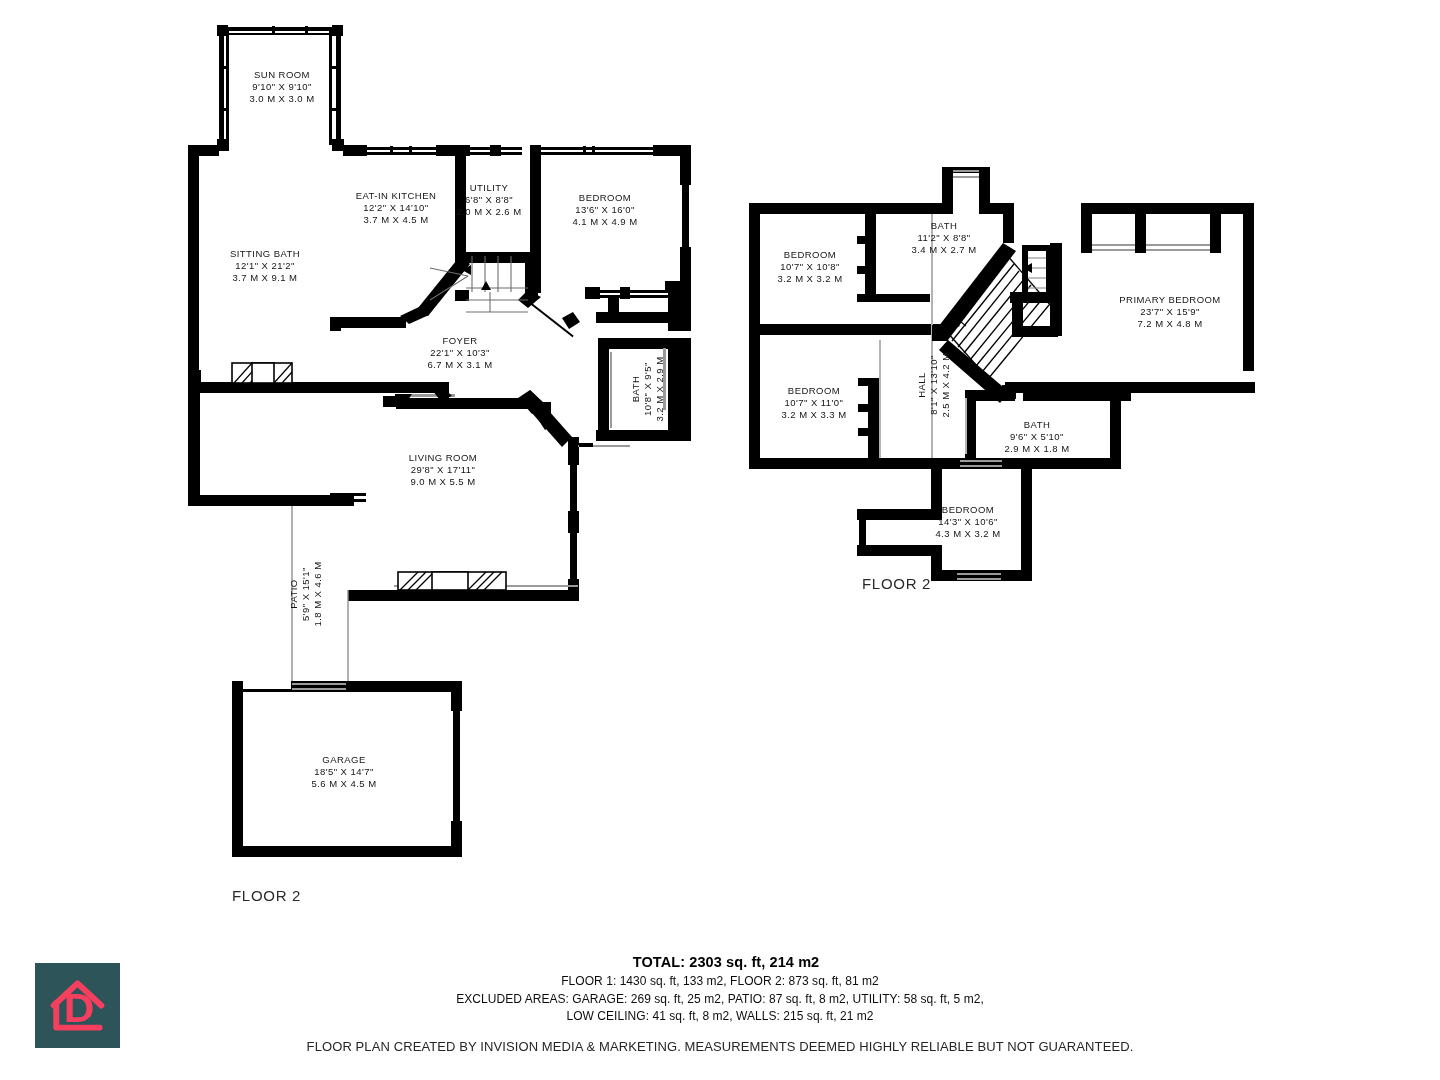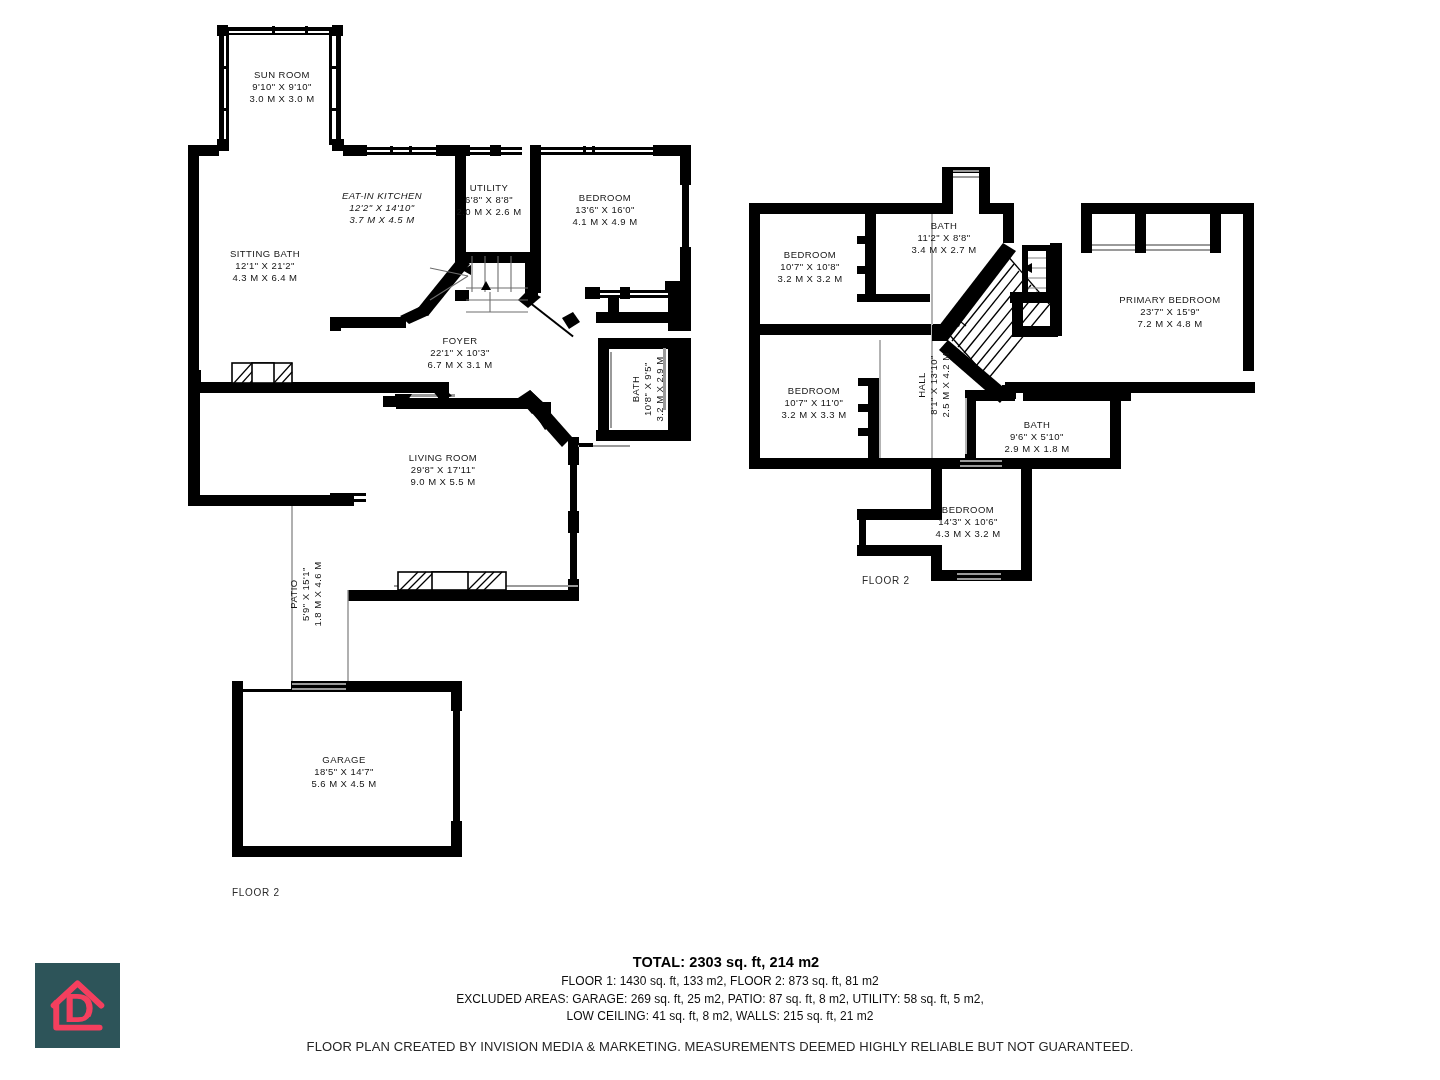--- a/index.html
+++ b/index.html
@@ -17,21 +17,21 @@
   }
   .room-label .rl-name{display:block;}
   .room-label .rl-imp{display:block;}
   .room-label .rl-met{display:block;}
   .room-label.vert{
     transform-origin:center center;
     transform:translate(-50%,-50%) rotate(-90deg);
   }
   .room-label.horiz{transform:translate(-50%,-50%);}
   .floor-tag{
-    position:absolute;font-size:10px;letter-spacing:.7px;color:#2a2a2a;
+    position:absolute;font-size:15px;letter-spacing:.7px;color:#2a2a2a;
   }
   #footer{
     position:absolute;left:0;right:0;top:952px;text-align:center;
   }
   #footer .total{
     font-size:14.5px;font-weight:bold;letter-spacing:.1px;line-height:1.45;
     color:#000;
     padding-left:12px;
   }
   #footer .areas{
@@ -382,42 +382,42 @@
   <polygon points="462,270 471,265 471,275" fill="#000"></polygon>
   <polygon points="486,281 491,290 481,290" fill="#000"></polygon>
 </svg>
 
 <div class="room-label horiz" style="left:282px;top:87px;text-align:center;">
   <span class="rl-name">SUN ROOM</span>
   <span class="rl-imp">9'10" X 9'10"</span>
   <span class="rl-met">3.0 M X 3.0 M</span>
 </div>
 
-<div class="room-label horiz" style="left:382px;top:208px;font-style:italic;">
+<div class="room-label horiz" style="left:396px;top:208px;">
   <span class="rl-name">EAT-IN KITCHEN</span>
   <span class="rl-imp">12'2" X 14'10"</span>
   <span class="rl-met">3.7 M X 4.5 M</span>
 </div>
 
 <div class="room-label horiz" style="left:489px;top:200px;">
   <span class="rl-name">UTILITY</span>
   <span class="rl-imp">6'8" X 8'8"</span>
   <span class="rl-met">2.0 M X 2.6 M</span>
 </div>
 
 <div class="room-label horiz" style="left:605px;top:210px;">
   <span class="rl-name">BEDROOM</span>
   <span class="rl-imp">13'6" X 16'0"</span>
   <span class="rl-met">4.1 M X 4.9 M</span>
 </div>
 
 <div class="room-label horiz" style="left:265px;top:266px;">
   <span class="rl-name">SITTING BATH</span>
   <span class="rl-imp">12'1" X 21'2"</span>
-  <span class="rl-met">4.3 M X 6.4 M</span>
+  <span class="rl-met">3.7 M X 9.1 M</span>
 </div>
 
 <div class="room-label horiz" style="left:460px;top:353px;">
   <span class="rl-name">FOYER</span>
   <span class="rl-imp">22'1" X 10'3"</span>
   <span class="rl-met">6.7 M X 3.1 M</span>
 </div>
 
 <div class="room-label vert" style="left:648px;top:389px;">
   <span class="rl-name">BATH</span>

